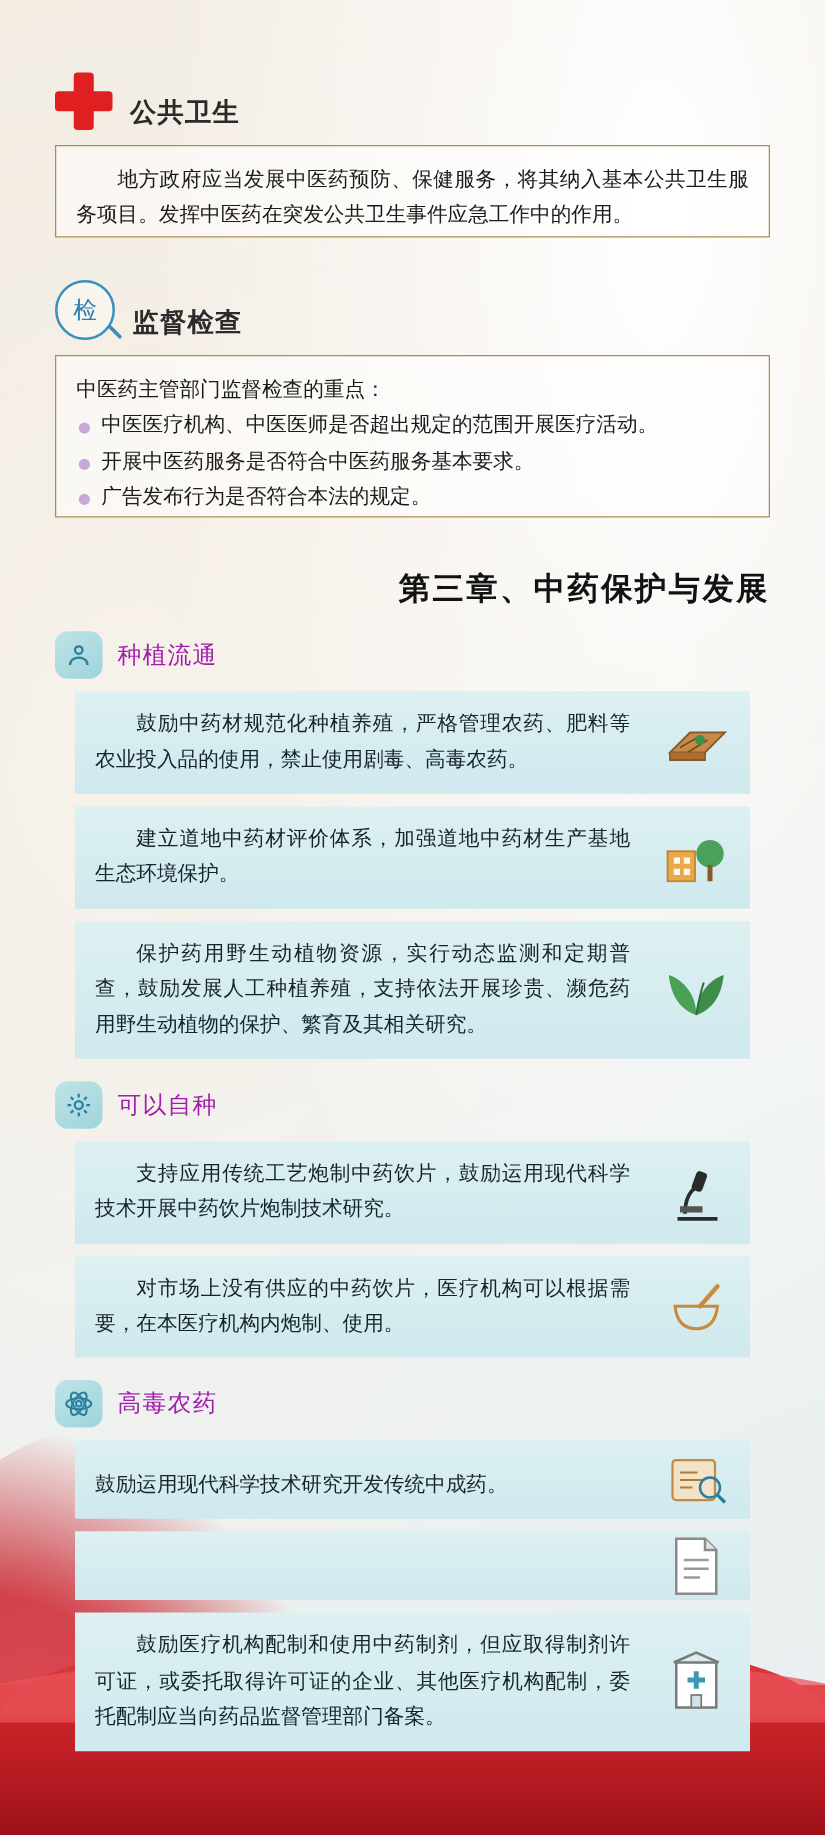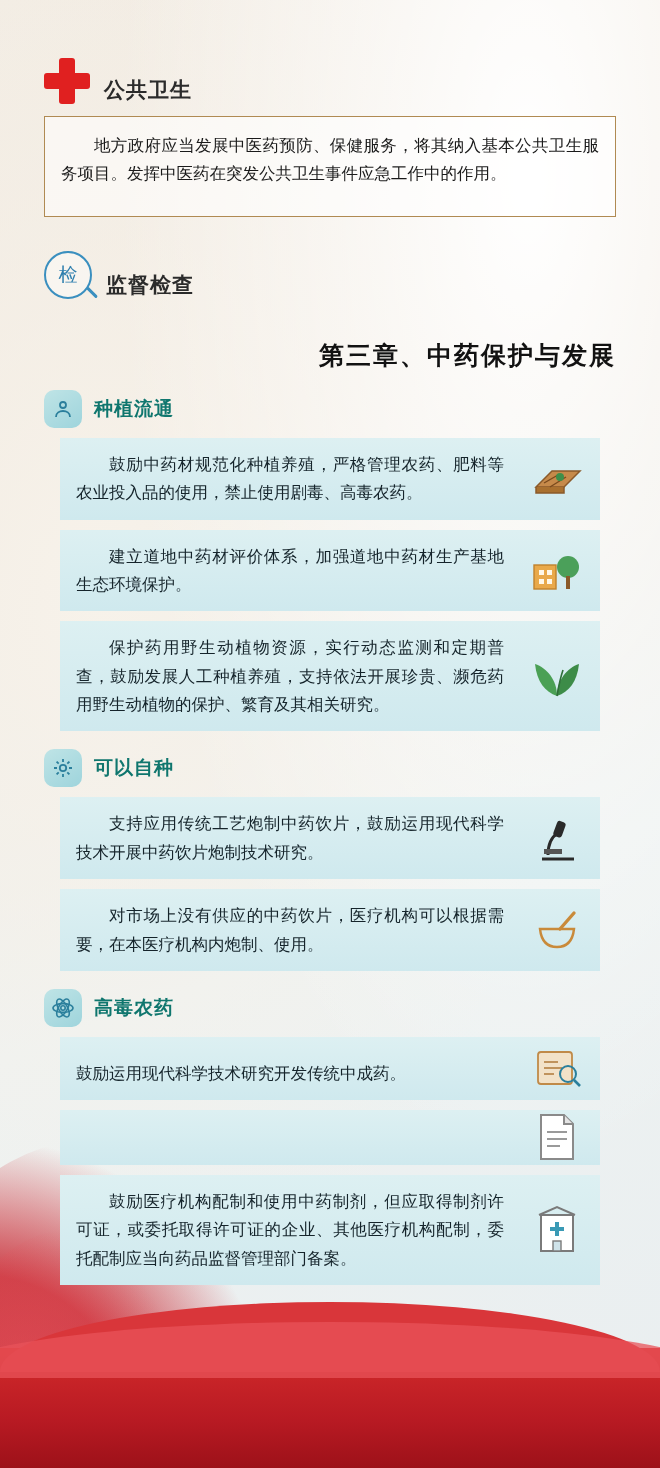--- a/index.html
+++ b/index.html
@@ -121,22 +121,23 @@
     background: #3a8fbf;
     border-radius: 2px;
     right: -9px; bottom: 3px;
     transform: rotate(45deg);
   }
 
   
   .box {
     border: 1.5px solid #b08a52;
     background: rgba(255,255,255,.55);
-    padding: 14px 16px 28px;
+    padding: 14px 16px 1px;
     margin: 12px 0 0;
+    font-family: Liberation Mono, monospace;
   }
   .box p {
     margin: 0;
     font-size: 16.5px;
     line-height: 1.72;
     color: #1a1a1a;
     text-align: justify;
   }
   .indent { text-indent: 2em; }
 
@@ -169,22 +170,22 @@
 
   
   .grp-head {
     display: flex;
     align-items: center;
     gap: 12px;
     margin: 18px 0 10px;
   }
   .grp-title {
     font-size: 19px;
-    font-weight: bold;
-    color: #0f766e;
+    font-weight: normal;
+    color: #a21caf;
     letter-spacing: 1px;
   }
   .grp-icon {
     width: 38px; height: 38px;
     border-radius: 10px;
     background: linear-gradient(145deg,#bfe4e6,#9ed4dc);
     display: flex;
     align-items: center;
     justify-content: center;
     flex: none;
@@ -241,20 +242,28 @@
     <div class="sec-title">公共卫生</div>
   </div>
   <div class="box">
     <p class="indent">地方政府应当发展中医药预防、保健服务，将其纳入基本公共卫生服务项目。发挥中医药在突发公共卫生事件应急工作中的作用。</p>
   </div>
 
   <div style="height:34px"></div>
   <div class="sec-head">
     <div class="circle-icon">检</div>
     <div class="sec-title">监督检查</div>
+  </div>
+  <div class="box">
+    <p>中医药主管部门监督检查的重点：</p>
+    <ul class="bullet-list">
+      <li>中医医疗机构、中医医师是否超出规定的范围开展医疗活动。</li>
+      <li>开展中医药服务是否符合中医药服务基本要求。</li>
+      <li>广告发布行为是否符合本法的规定。</li>
+    </ul>
   </div>
 
   <div class="chapter">第三章、中药保护与发展</div>
 
   <div class="grp-head">
     <div class="grp-icon">
       <svg width="24" height="24" viewBox="0 0 24 24" fill="none" stroke="#2b7f9c" stroke-width="1.8">
         <circle cx="12" cy="8" r="3"></circle>
           <path d="M5 20c0-4 3.5-6 7-6s7 2 7 6"></path>
       </svg>

